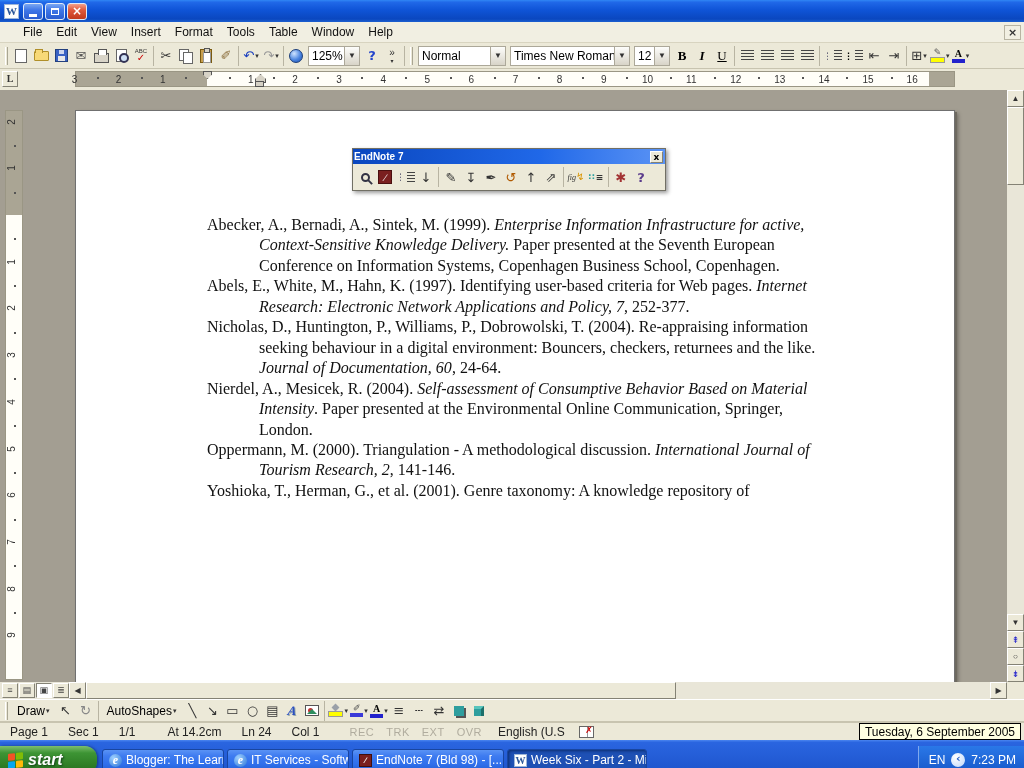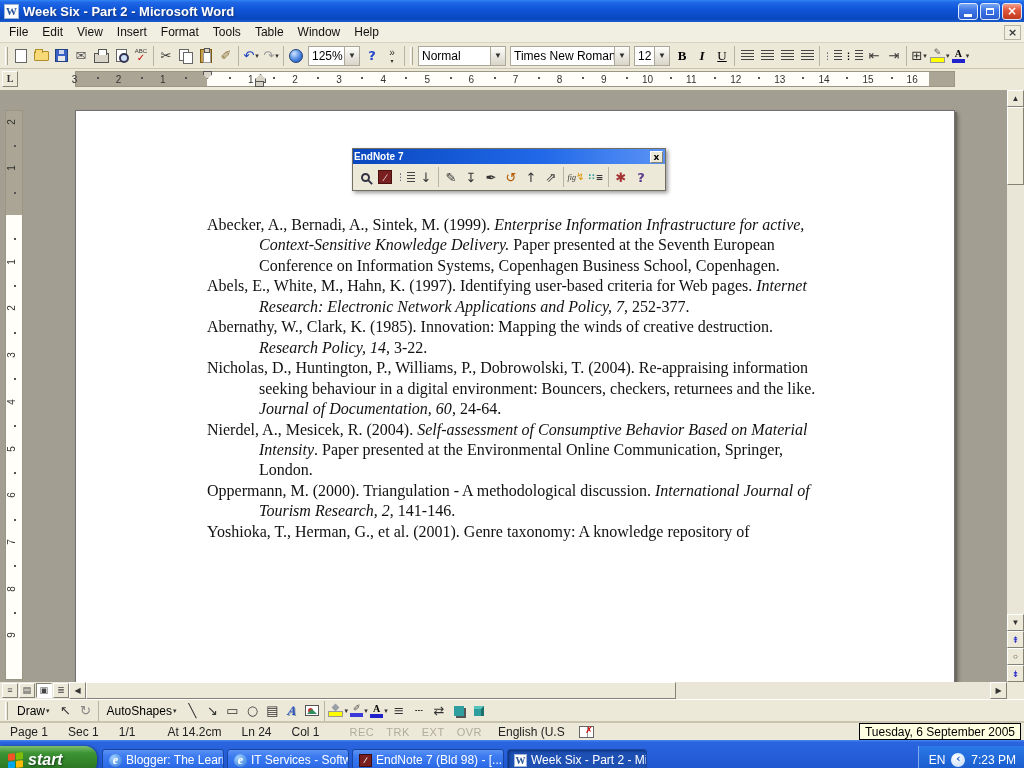--- a/index.html
+++ b/index.html
@@ -18,21 +18,21 @@
   .winbtns { display:flex; gap:2px; }
   .winbtn { width:20px; height:17px; border-radius:3px; border:1px solid #dfeaf8;
     background:linear-gradient(180deg,#7aa7f2,#3f77e8 40%,#2a5cd0); color:#fff; display:flex;
     align-items:center; justify-content:center; font:bold 12px/12px "DejaVu Sans",sans-serif; }
   .winbtn.close { background:linear-gradient(180deg,#f3a08a,#e0593c 40%,#c23a1d); }
   .ic-min { width:8px; height:3px; background:#fff; margin-top:8px; }
   .ic-restore { width:8px; height:7px; border:1px solid #fff; border-top:2px solid #fff; position:relative; }
 
   
   .menubar { position:absolute; top:22px; left:0; right:0; height:21px; background:#f1efe2;
-    border-bottom:1px solid #d8d4c0; display:flex; align-items:center; padding-left:2px; }
+    border-bottom:1px solid #d8d4c0; display:flex; align-items:center; padding-left:16px; }
   .menuitem { padding:2px 7px 3px; color:#111; }
   .menu-close { margin-left:auto; width:17px; height:15px; margin-right:3px; border:1px solid #b8b4a2;
     background:#f1efe2; text-align:center; font:bold 11px/13px "DejaVu Sans",sans-serif; color:#333; }
 
   
   .toolrow { position:absolute; top:43px; left:0; right:0; height:26px; background:#ece9d8;
     border-bottom:1px solid #c8c4b0; display:flex; align-items:center; padding:0 2px; overflow:hidden; }
   .grip { width:3px; height:18px; border-left:1px solid #fff; border-right:1px solid #a9a592; margin:0 3px; }
   .tbi { min-width:20px; height:20px; display:flex; align-items:center; justify-content:center;
     border:1px solid transparent; position:relative; }
@@ -209,21 +209,20 @@
     font:bold 9px/10px "DejaVu Sans",sans-serif; text-align:center; color:#000; }
   .en-body { display:flex; align-items:center; padding:3px 2px; }
 </style>
 </head>
 <body>
 
 <div id="app">
 
   <div class="titlebar">
     <span class="word-ico">W</span>
-    <span class="titletext">Week Six - Part 2 - Microsoft Word</span>
     <span class="winbtns">
       <span class="winbtn">
           <span class="ic-min"></span>
         </span>
       <span class="winbtn">
           <span class="ic-restore"></span>
         </span>
       <span class="winbtn close">
           <span>×</span>
         </span>
@@ -438,21 +437,20 @@
         <span class="vnum" style="top: 472.6px;">8</span>
         <span class="vdot" style="top: 454.25px;"></span>
         <span class="vnum" style="top: 519.3px;">9</span>
         <span class="vdot" style="top: 500.95px;"></span>
       </div>
 
     <div class="page">
       <div class="bib">
           <div class="entry"><span>Abecker, A., Bernadi, A., Sintek, M. (1999). </span><em>Enterprise Information Infrastructure for active, Context-Sensitive Knowledge Delivery.</em><span> Paper presented at the Seventh European Conference on Information Systems, Copenhagen Business School, Copenhagen.</span></div>
           <div class="entry"><span>Abels, E., White, M., Hahn, K. (1997). Identifying user-based criteria for Web pages. </span><em>Internet Research: Electronic Network Applications and Policy, 7</em><span>, 252-377.</span></div>
-          <div class="entry"><span>Abernathy, W., Clark, K. (1985). Innovation: Mapping the winds of creative destruction. </span><em>Research Policy, 14</em><span>, 3-22.</span></div>
           <div class="entry"><span>Nicholas, D., Huntington, P., Williams, P., Dobrowolski, T. (2004). Re-appraising information seeking behaviour in a digital environment: Bouncers, checkers, returnees and the like. </span><em>Journal of Documentation, 60</em><span>, 24-64.</span></div>
           <div class="entry"><span>Nierdel, A., Mesicek, R. (2004). </span><em>Self-assessment of Consumptive Behavior Based on Material Intensity</em><span>. Paper presented at the Environmental Online Communication, Springer, London.</span></div>
           <div class="entry"><span>Oppermann, M. (2000). Triangulation - A methodological discussion. </span><em>International Journal of Tourism Research, 2</em><span>, 141-146.</span></div>
           <div class="entry"><span>Yoshioka, T., Herman, G., et al. (2001). Genre taxonomy: A knowledge repository of</span></div>
         </div>
     </div>
 
     <div class="endnote">
       <div class="en-title">
         <span class="txt">EndNote 7</span>

